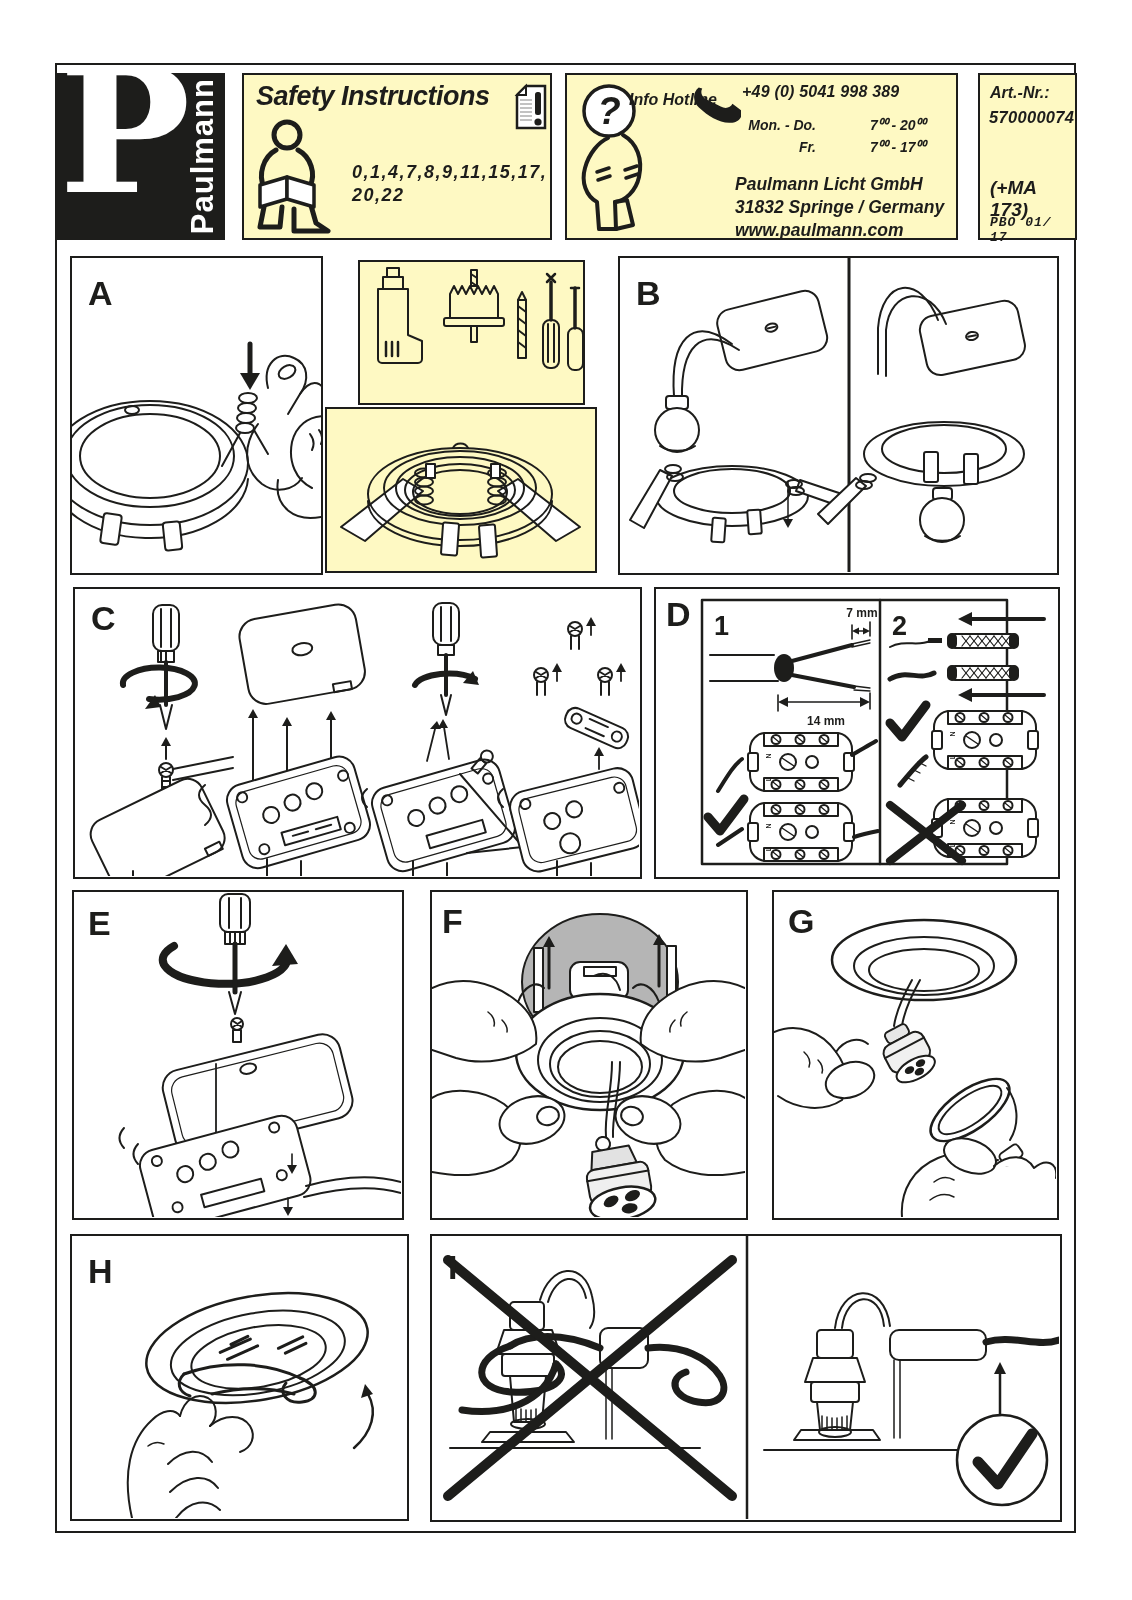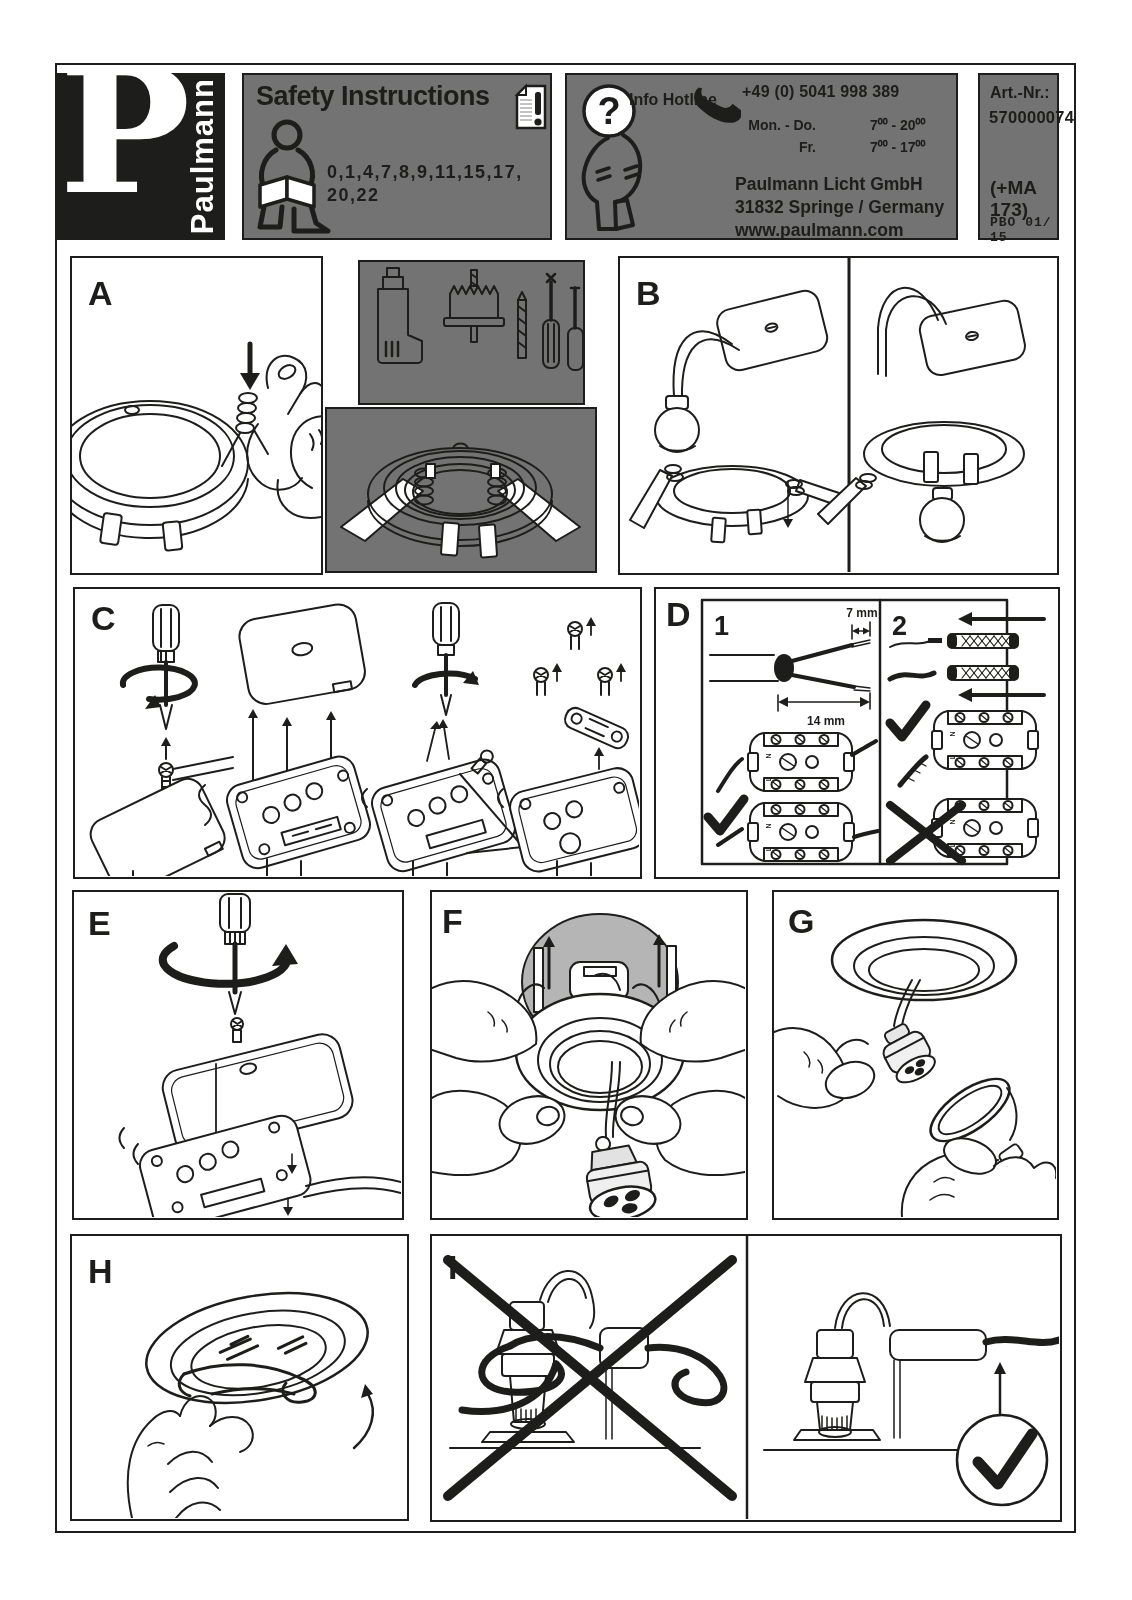--- a/index.html
+++ b/index.html
@@ -1,30 +1,30 @@
 <!DOCTYPE html>
 <html><head>
 <meta charset="utf-8">
 <style>
   html,body{margin:0;padding:0;background:#fff;}
   .page{position:relative;width:1132px;height:1600px;background:#fff;overflow:hidden;
         font-family:"Liberation Sans",sans-serif;color:#1d1d1b;}
   .frame{position:absolute;left:55px;top:63px;width:1021px;height:1470px;border:2px solid #1d1d1b;box-sizing:border-box;}
-  .box{position:absolute;border:2.5px solid #1d1d1b;background:#737373;box-sizing:border-box;}
+  .box{position:absolute;border:2.5px solid #1d1d1b;background:#fef9c3;box-sizing:border-box;font-style:italic;}
   .panel{position:absolute;border:2.5px solid #1d1d1b;background:#fff;box-sizing:border-box;overflow:hidden;}
   .plabel{position:absolute;font-weight:800;font-size:34px;line-height:1;letter-spacing:0;}
   svg{position:absolute;left:0;top:0;}
   svg *{vector-effect:none;}
   .logo-box{position:absolute;left:55px;top:73px;width:170px;height:167px;background:#1d1d1b;}
   .logo-p{position:absolute;left:4px;top:-30px;color:#fff;font-family:"DejaVu Serif",serif;
           font-weight:bold;font-size:175px;line-height:1;}
   .logo-brand{position:absolute;right:4px;bottom:6px;color:#fff;font-weight:bold;font-size:31px;
           writing-mode:vertical-rl;transform:rotate(180deg);letter-spacing:1px;}
   .safety-title{position:absolute;left:12px;top:6px;font-size:27px;font-weight:800;letter-spacing:-0.5px;}
-  .safety-numbers{position:absolute;left:83px;top:86px;font-size:18px;font-weight:800;letter-spacing:1.5px;line-height:1.3;}
+  .safety-numbers{position:absolute;left:108px;top:86px;font-size:18px;font-weight:800;letter-spacing:1.5px;line-height:1.3;}
   .hot-label{position:absolute;left:62px;top:16px;font-size:16px;font-weight:700;}
   .hot-phone{position:absolute;left:175px;top:8px;font-size:16px;font-weight:800;letter-spacing:0.2px;}
   .hours{position:absolute;left:175px;top:40px;font-size:14px;font-weight:600;}
   .hours-row{display:flex;line-height:1.55;gap:44px;}
   .hours-lb{width:74px;text-align:right;margin-right:10px;}
   .company{position:absolute;left:168px;top:98px;font-size:17.5px;font-weight:800;line-height:1.3;}
   .art-label{position:absolute;left:10px;top:9px;font-size:16px;font-weight:600;}
   .art-number{position:absolute;left:9px;top:33px;font-size:16.5px;font-weight:800;letter-spacing:0.3px;}
   .art-ma{position:absolute;left:10px;top:102px;font-size:19px;font-weight:600;}
   .art-code{position:absolute;left:10px;top:140px;font-size:13px;font-weight:600;font-family:"Liberation Mono",monospace;letter-spacing:1px;}
@@ -99,25 +99,25 @@
         <span>7⁰⁰ - 17⁰⁰</span>
       </div>
     </div>
     <div class="company">
       <div>Paulmann Licht GmbH</div>
       <div>31832 Springe / Germany</div>
       <div>www.paulmann.com</div>
     </div>
   </div>
 
-  <div class="box" style="left:978px;top:73px;width:81px;height:167px;">
+  <div class="box" style="left:978px;top:73px;width:99px;height:167px;">
     <span class="art-label">Art.-Nr.:</span>
     <span class="art-number">570000074</span>
     <span class="art-ma">(+MA 173)</span>
-    <span class="art-code">PBO 01/ 15</span>
+    <span class="art-code">PBO 01/ 17</span>
   </div>
 
   <div class="panel" style="left:70px;top:256px;width:253px;height:319px;">
     <span class="plabel" style="left:16px;top:18px;">A</span>
     <svg width="253" height="319" viewBox="0 0 253 319" fill="none" stroke="#1d1d1b" stroke-width="2" stroke-linecap="round" stroke-linejoin="round">
       <g>
         <ellipse cx="78" cy="205" rx="98" ry="62"></ellipse>
         <path d="M-20,215 a98,62 0 0 0 196,6"></path>
         <ellipse cx="78" cy="198" rx="84" ry="51"></ellipse>
         <ellipse cx="78" cy="198" rx="70" ry="42"></ellipse>

